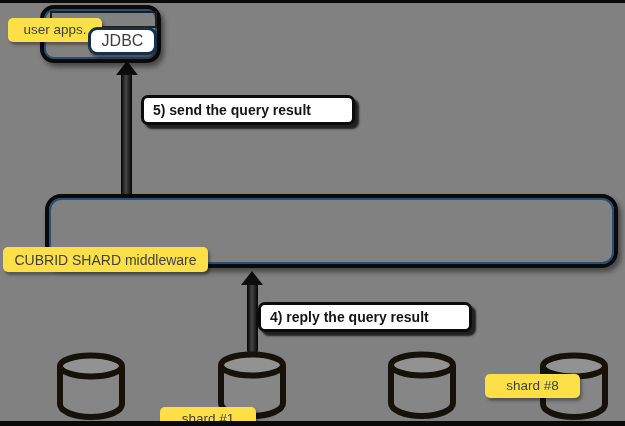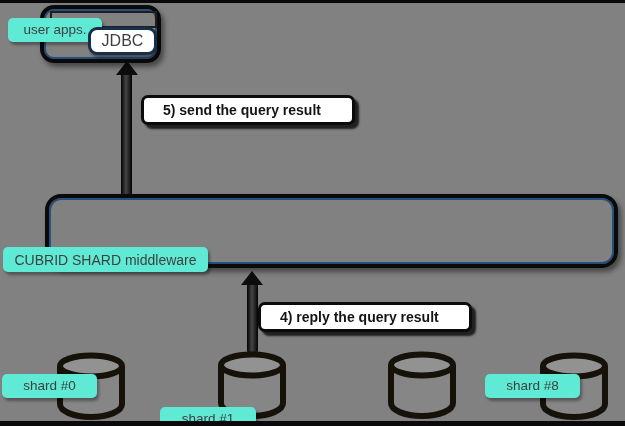--- a/index.html
+++ b/index.html
@@ -22,21 +22,21 @@
   .uapps-box{left:40px;top:5px;width:113px;height:50px;border-radius:14px;}
   .mw-box{left:45px;top:194px;width:565px;height:66px;}
 
   .uapps-inner{
     position:absolute;left:50px;top:11px;width:103px;height:13px;
     border:2px solid #1e1e1e;background:transparent;z-index:2;
   }
 
   
   .label{
-    position:absolute;background:#5eead4;border-radius:5px;
+    position:absolute;background:#fde047;border-radius:5px;
     box-shadow:2px 3px 3px rgba(0,0,0,.35);
     color:#3f3f3f;font-size:13.5px;line-height:1;
     display:flex;align-items:center;justify-content:center;
     z-index:3;
   }
   .uapps-label{left:8px;top:18px;width:94px;height:24px;}
   .mw-label{left:3px;top:203px;width:205px;height:25px;font-size:14px;margin-top:44px;}
   .shard-label{height:24px;width:96px;}
   .lbl0{left:2px;top:374px;width:95px;}
   .lbl1{left:160px;top:374px;margin-top:33px;}
@@ -67,21 +67,21 @@
   }
   .head1{left:116px;top:61px;}
   .head2{left:241px;top:271px;}
 
   
   .callout{
     position:absolute;height:30px;box-sizing:border-box;
     background:#fff;border:3px solid #0b0b0b;border-radius:7px;
     box-shadow:4px 4px 2px rgba(8,8,8,.8);
     color:#141414;font-size:14px;font-weight:600;
-    display:flex;align-items:center;padding-left:19px;
+    display:flex;align-items:center;padding-left:9px;
     z-index:4;
   }
   .c5{left:141px;top:95px;width:214px;}
   .c4{left:258px;top:302px;width:214px;}
 
   .cyl{position:absolute;width:78px;height:72px;z-index:1;}
   .cyl0{left:52px;top:350px;}
   .cyl1{left:213px;top:349px;}
   .cyl2{left:383px;top:349px;}
   .cyl3{left:535px;top:350px;}
@@ -119,16 +119,15 @@
   </svg>
   <svg class="cyl cyl2" viewBox="0 0 78 72">
     <path d="M8 16 L8 54 C8 61 21 67 39 67 C57 67 70 61 70 54 L70 16" fill="#868686" stroke="#16120a" stroke-width="6"></path>
     <ellipse cx="39" cy="16" rx="31" ry="10.5" fill="#929292" stroke="#16120a" stroke-width="6"></ellipse>
   </svg>
   <svg class="cyl cyl3" viewBox="0 0 78 72">
     <path d="M8 16 L8 54 C8 61 21 67 39 67 C57 67 70 61 70 54 L70 16" fill="#868686" stroke="#16120a" stroke-width="6"></path>
     <ellipse cx="39" cy="16" rx="31" ry="10.5" fill="#929292" stroke="#16120a" stroke-width="6"></ellipse>
   </svg>
 
-  <div class="label shard-label lbl0">shard #0</div>
   <div class="label shard-label lbl1">shard #1</div>
   <div class="label shard-label lbl3">shard #8</div>
 </div>
 
 </body></html>

